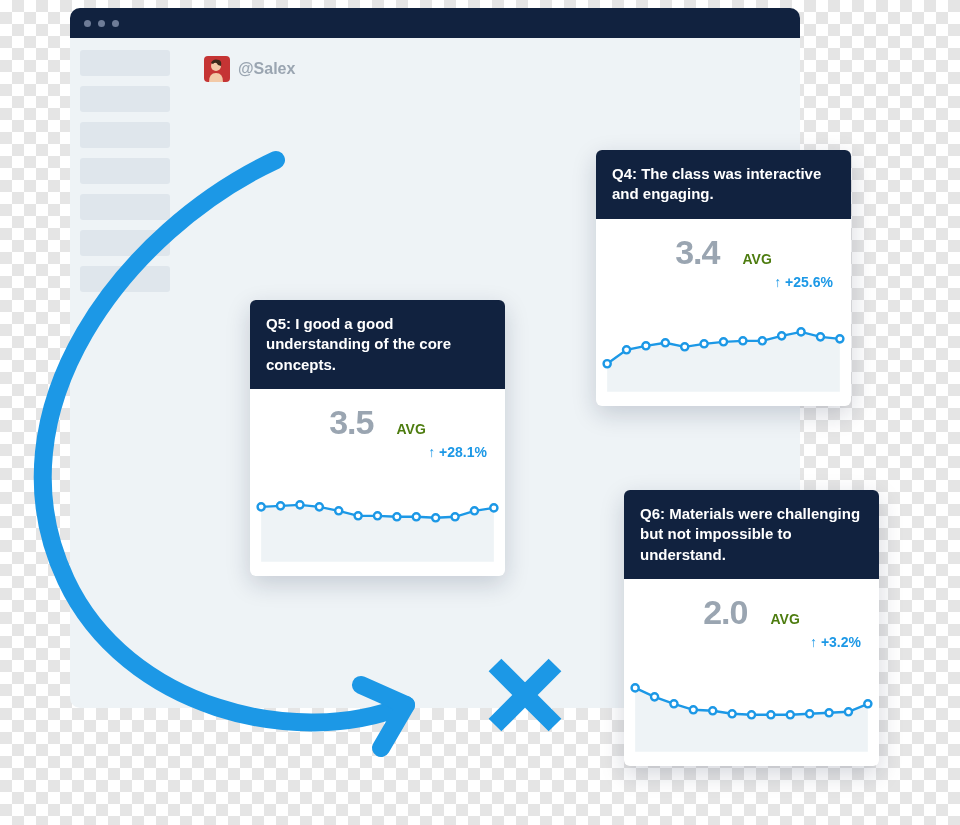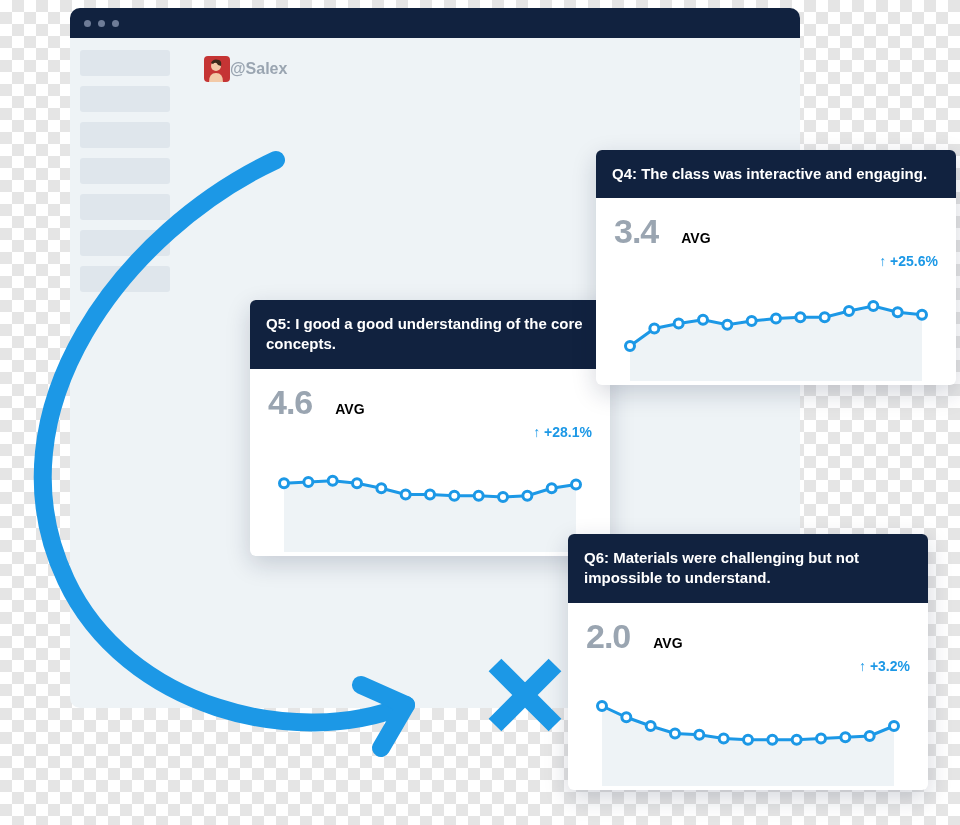--- a/index.html
+++ b/index.html
@@ -44,56 +44,56 @@
     align-items: center;
     padding-left: 14px;
     gap: 7px;
   }
   .dot { width: 7px; height: 7px; border-radius: 50%; background:#6e7c97; }
   .win-body { display:flex; height:calc(100% - 30px); }
   .sidebar { width:110px; padding:12px 10px; display:flex; flex-direction:column; gap:10px; }
   .side-item { height:26px; background:#dfe6ec; border-radius:3px; }
   .content { flex:1; padding:18px 24px; position:relative; }
   .page-title { font-size:30px; font-weight:800; color:#0d1b2a; margin:8px 0 12px; letter-spacing:-0.5px; }
-  .author { display:flex; align-items:center; gap:0; font-size:16px; color:#9aa5b1; font-weight:600; }
+  .author { display:flex; align-items:center; gap:8px; font-size:16px; color:#9aa5b1; font-weight:600; }
   .avatar { width:26px; height:26px; border-radius:4px; overflow:hidden; display:inline-block; }
   .avatar svg { width:100%; height:100%; display:block; }
 
   
   .card {
     position: absolute;
-    width: 360px;
+    width: 255px;
     background:#fff;
     border-radius:6px;
     box-shadow: 0 8px 24px rgba(15,30,60,.18);
     z-index:3;
     overflow:hidden;
   }
   .card-head {
     background:#11223f;
     color:#fff;
     font-weight:700;
     font-size:15px;
     padding:14px 16px;
     line-height:1.35;
   }
   .card-body { padding:14px 18px 6px; text-align:right; }
-  .avg-line { display:flex; justify-content:flex-start; align-items:baseline; gap:23px; }
+  .avg-line { display:flex; justify-content:center; align-items:baseline; gap:23px; }
   .avg-val { font-size:34px; font-weight:800; color:#9aa5b1; letter-spacing:-1px; }
-  .avg-lbl { font-size:14px; font-weight:800; color:#000000; }
+  .avg-lbl { font-size:14px; font-weight:800; color:#4d7c0f; }
   .delta { color:#1c98e6; font-size:14px; font-weight:700; margin-top:2px; }
   .chart-wrap { padding:0 0 0 0; }
   .chart-svg { display:block; width:100%; height:110px; }
   .chart-svg path.line { fill:none; stroke:#1c98e6; stroke-width:3; }
   .chart-svg circle { fill:#fff; stroke:#1c98e6; stroke-width:3; }
 
   
   #card-q5 { left: 250px; top: 300px; }
   #card-q4 { left: 596px; top: 150px; }
-  #card-q6 { left: 568px; top: 490px; margin-top: 44px; }
+  #card-q6 { left: 624px; top: 490px; }
 
   
   .arc {
     position:absolute;
     z-index:2;
   }
   .cross {
     position:absolute;
     z-index:4;
   }
@@ -143,21 +143,21 @@
 </svg>
 
 <svg class="cross" style="left:480px; top:650px;" width="90" height="90" viewBox="0 0 90 90">
   <path d="M15 15 L75 75 M75 15 L15 75" stroke="#1c98e6" stroke-width="18" stroke-linecap="butt"></path>
 </svg>
 
 <div class="card" id="card-q5">
   <div class="card-head">Q5:   I good a good understanding of the core concepts.</div>
   <div class="card-body">
     <div class="avg-line">
-      <span class="avg-val">4.6</span>
+      <span class="avg-val">3.5</span>
       <span class="avg-lbl">AVG</span>
     </div>
     <div class="delta">↑ +28.1%</div>
   </div>
   <div class="chart-wrap">
     <svg class="chart-svg" viewBox="0 0 320 110">
         <path d="M 14 106 L 14 37.25 L 38.33333333333333 36 L 62.666666666666664 34.75 L 87 37.25 L 111.33333333333333 42.25000000000001 L 135.66666666666669 48.50000000000001 L 160 48.50000000000001 L 184.33333333333334 49.75 L 208.66666666666666 49.75 L 233 50.99999999999999 L 257.33333333333337 49.75 L 281.6666666666667 42.25000000000001 L 306 38.5 L 306 106 Z" fill="#eef3f6"></path>
         <path d="M 14 37.25 L 38.33333333333333 36 L 62.666666666666664 34.75 L 87 37.25 L 111.33333333333333 42.25000000000001 L 135.66666666666669 48.50000000000001 L 160 48.50000000000001 L 184.33333333333334 49.75 L 208.66666666666666 49.75 L 233 50.99999999999999 L 257.33333333333337 49.75 L 281.6666666666667 42.25000000000001 L 306 38.5" class="line"></path>
         <circle cx="14" cy="37.25" r="4.5"></circle>
         <circle cx="38.33333333333333" cy="36" r="4.5"></circle>

